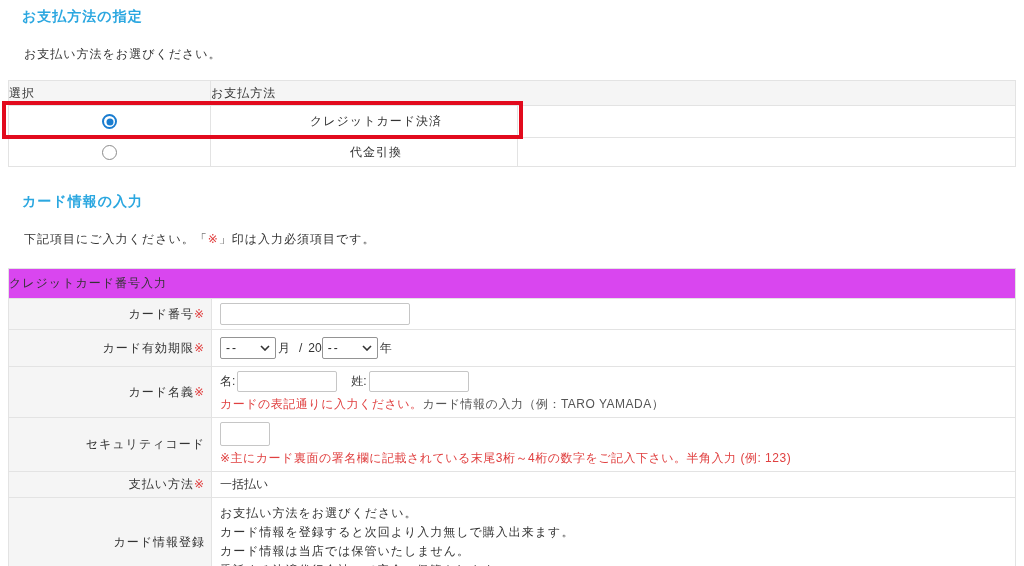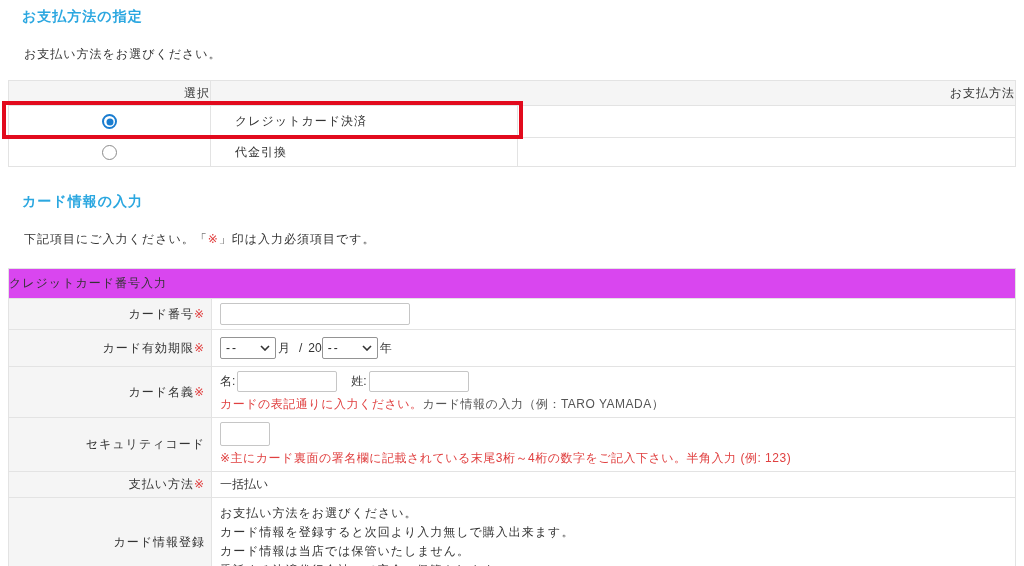--- a/index.html
+++ b/index.html
@@ -10,25 +10,25 @@
   }
   h2.sec-title { padding:8px 0 0 22px; font-size:14px; font-weight:bold; color:#2ba7e0; letter-spacing:1px; }
   h2.sec-title.second { padding-top:26px; }
   p.inst { margin:20px 0 0 24px; font-size:12px; letter-spacing:1px; color:#333; }
   .red { color:#e04040; }
 
   
   .t1wrap { position:relative; width:1008px; margin:17px 0 0 8px; }
   table { border-collapse:collapse; width:100%; table-layout:fixed; }
   td,th { border:1px solid #e3e3e3; font-size:12px; font-weight:normal; color:#333; }
-  .t1 th { height:25px; background:#f5f5f5; text-align:right; letter-spacing:1px; }
+  .t1 th { height:25px; background:#f5f5f5; text-align:left; letter-spacing:1px; }
   .t1 .row-credit td { height:32px; }
   .t1 .row-cod td { height:29px; }
   .t1 .c-radio { text-align:center; }
-  .t1 .c-method { padding-left:24px; letter-spacing:1px; }
+  .t1 .c-method { padding-left:24px; letter-spacing:1px;text-align:center; }
   .radio {
     position:relative; display:inline-block; width:15px; height:15px;
     border:1px solid #8b8b8b; border-radius:50%; background:#fff; vertical-align:middle; cursor:pointer;
   }
   .radio[data-selected="true"] { border:2px solid #1a7dd0; }
   .radio[data-selected="true"]::after {
     content:""; position:absolute; left:50%; top:50%; transform:translate(-50%,-50%);
     width:7px; height:7px; border-radius:50%; background:#1a7dd0;
   }
   .hl {

